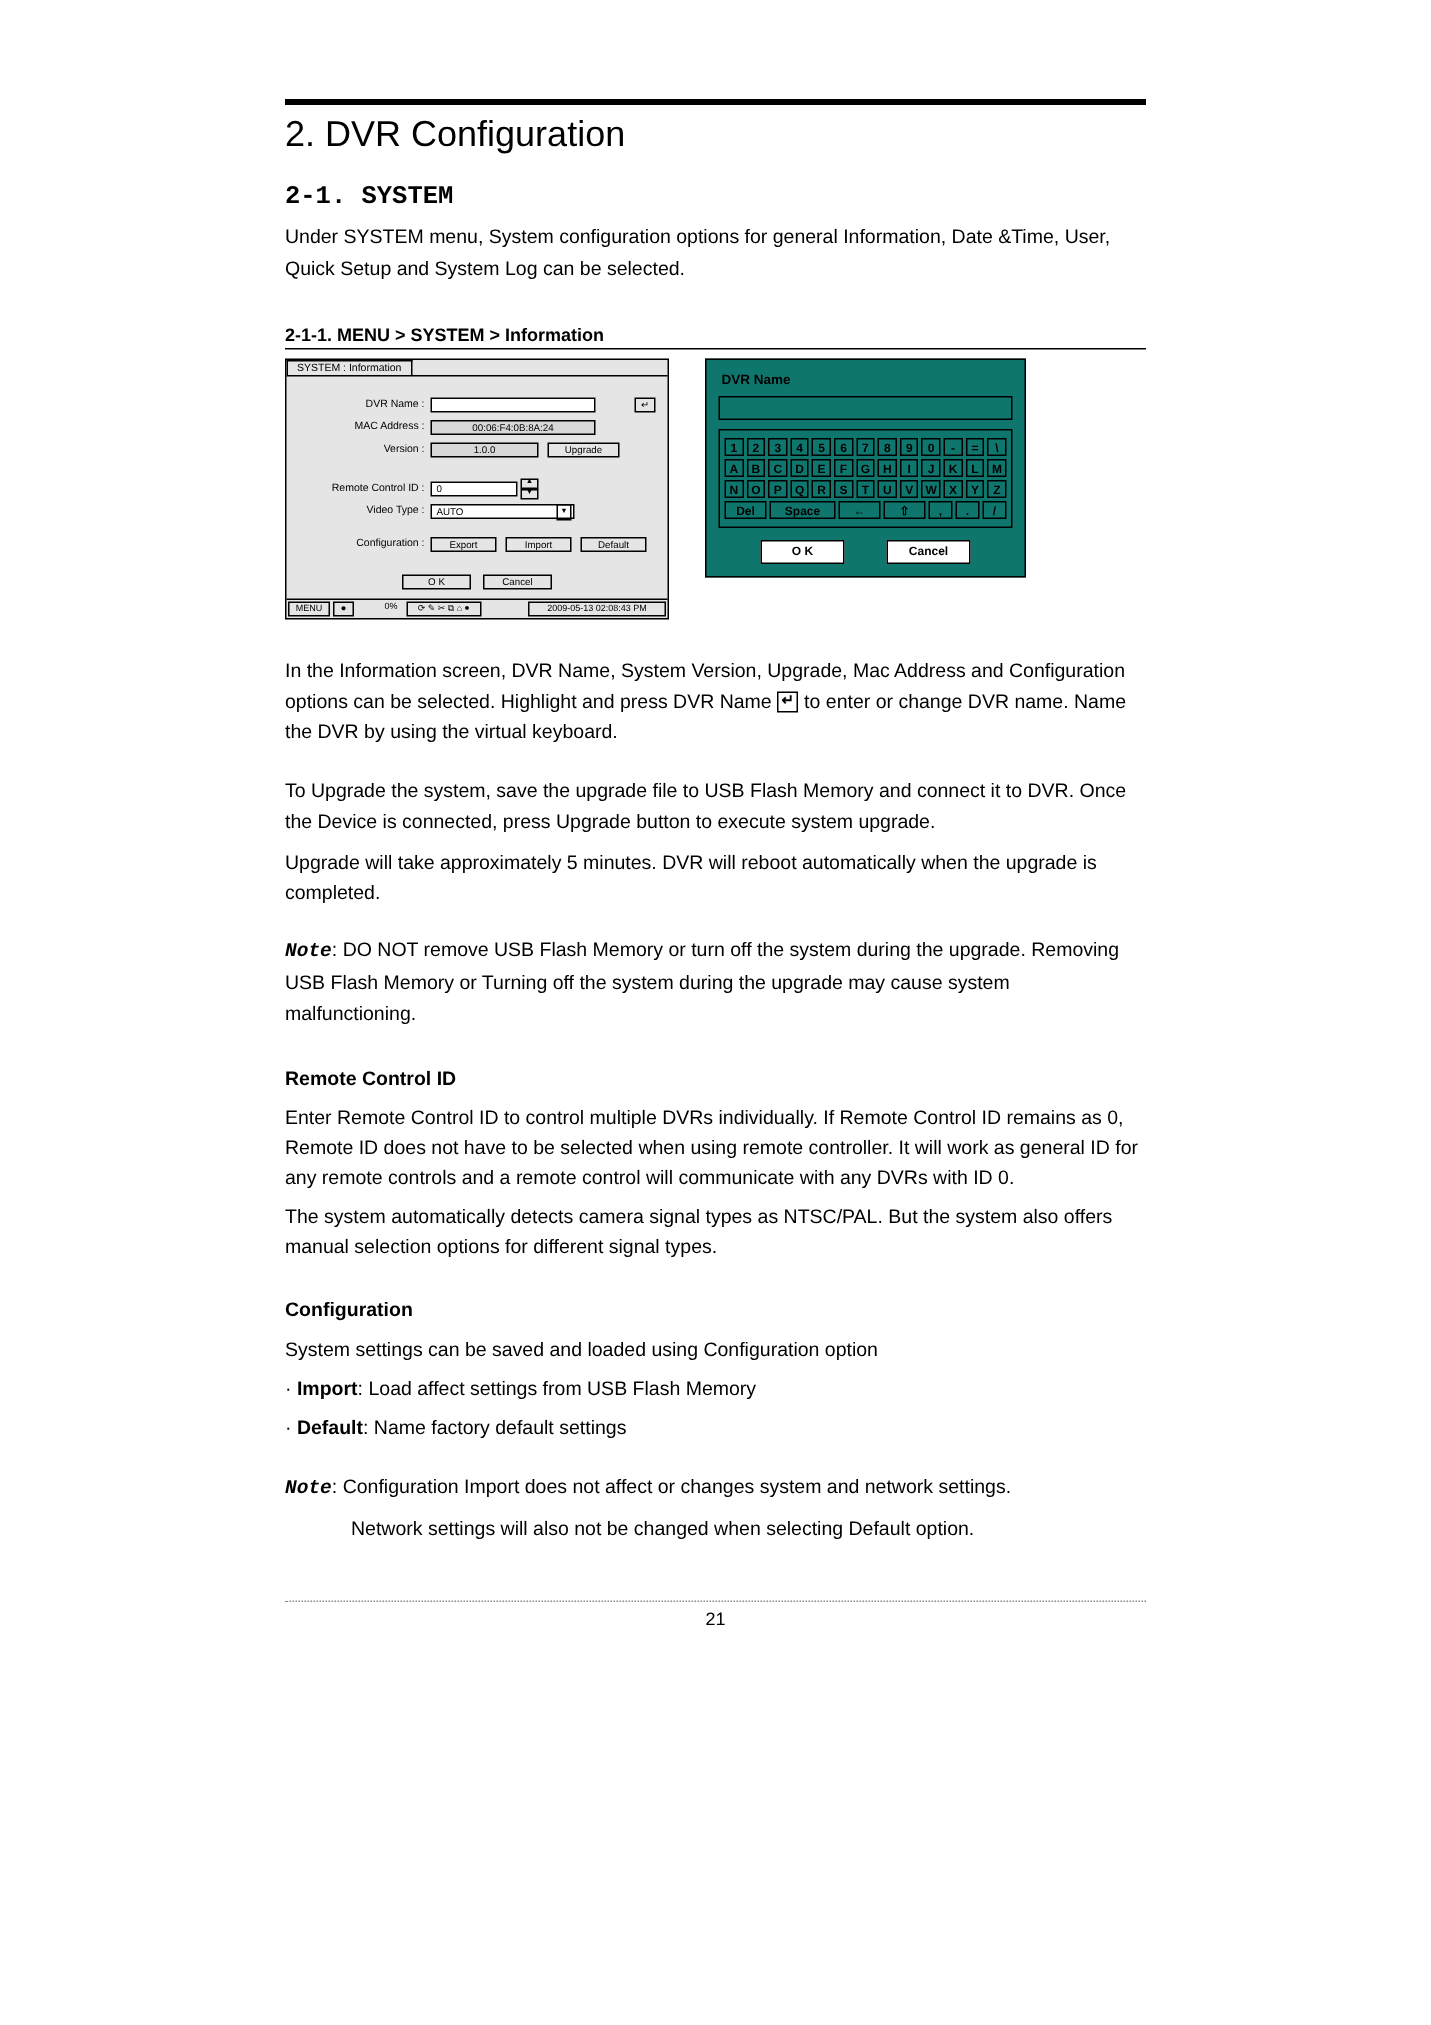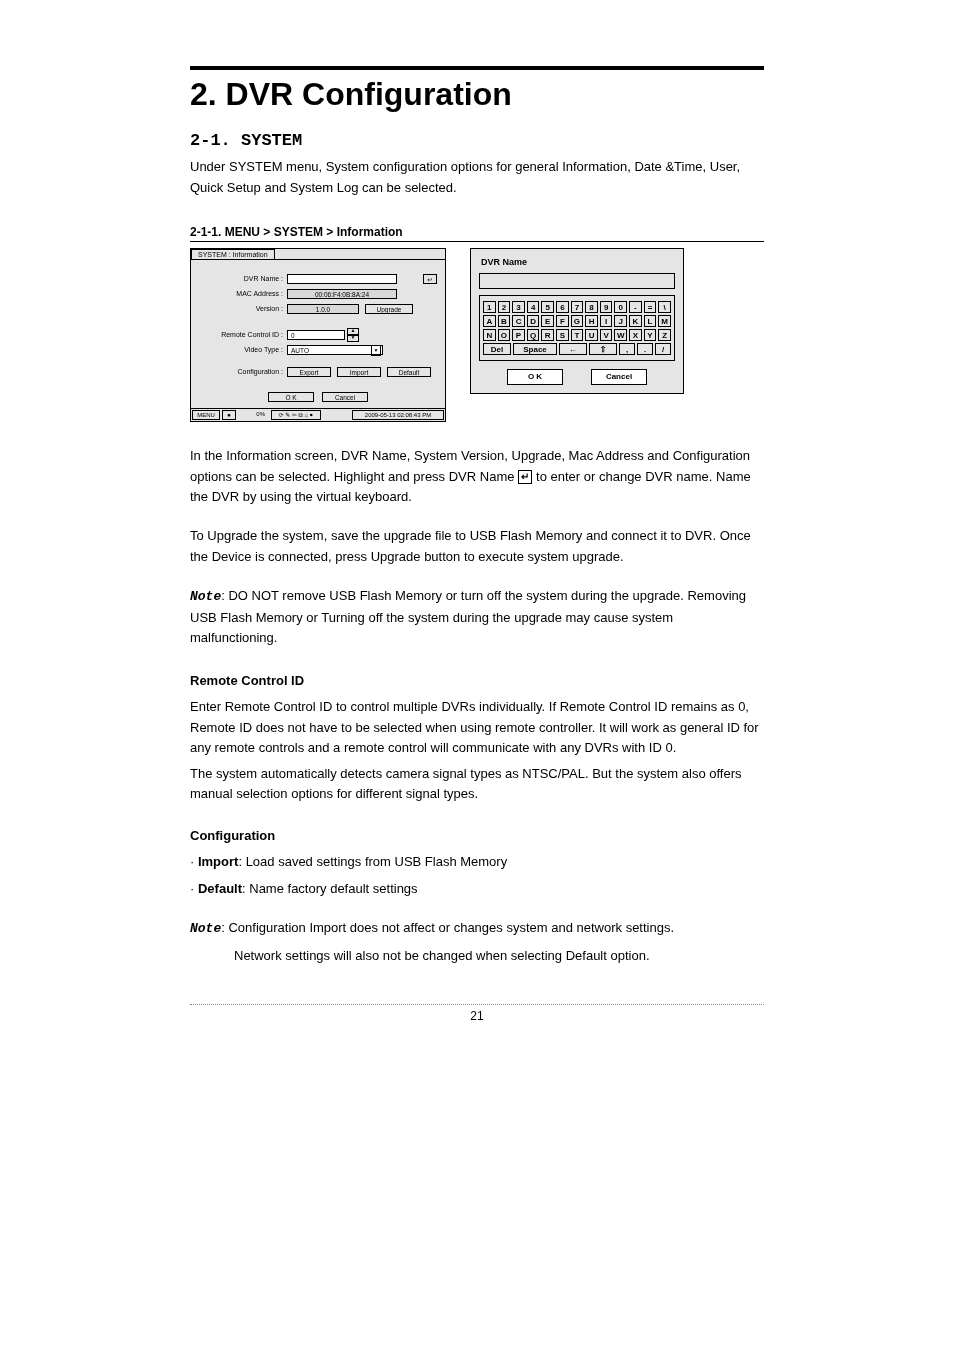--- a/index.html
+++ b/index.html
@@ -1,19 +1,19 @@
 <!DOCTYPE html>
 <html><head>
 <meta charset="utf-8">
 <style>
   html,body{margin:0;padding:0}
   body{font-family:Verdana,Geneva,sans-serif;font-size:13px;color:#000;width:954px}
   .page{box-sizing:border-box;width:954px;padding:66px 190px 40px 190px}
   hr.thick{border:none;border-top:4px solid #000;margin:0 0 6px 0}
-  h1{font-family:Arial,Verdana,sans-serif;font-size:32px;font-weight:bold;margin:0 0 18px 0}
+  h1{font-family:Arial,Verdana,sans-serif;font-size:24px;font-weight:normal;margin:0 0 18px 0}
   h2{font-family:Liberation Mono, monospace;font-size:17px;font-weight:bold;margin:0 0 6px 0}
   p{margin:0 0 6px 0;line-height:1.55}
   .section-intro p{line-height:1.65}
   .sub-h{font-family:Arial,Verdana,sans-serif;font-weight:bold;font-size:12px;margin:26px 0 2px 0}
   .sub-rule{border-top:1.5px solid #000;margin:0 0 6px 0}
   .shots{display:flex;gap:24px;align-items:flex-start;margin-bottom:24px}
   
   .win{font-family:"MS Sans Serif",Arial,sans-serif;font-size:7.5px;color:#000;border:1px solid #000;width:254px;background:#e5e5e5;position:relative}
   .win .title{display:flex;align-items:center}
   .win .tab{background:#e5e5e5;border:1px solid #000;border-bottom:none;padding:1px 6px;font-size:7px}
@@ -21,21 +21,21 @@
   .row{display:flex;align-items:center;margin:3px 0;height:12px}
   .lab{width:84px;text-align:right;padding-right:4px;font-size:7px}
   .fld{border:1px solid #000;background:#fff;height:10px;line-height:10px;font-size:6.5px;text-align:center;box-sizing:border-box}
   .btn{border:1px solid #000;background:#e5e5e5;height:10px;line-height:9px;font-size:6.5px;text-align:center;box-sizing:border-box}
   .spn{display:flex;flex-direction:column;margin-left:2px}
   .spn span{width:10px;height:5px;border:1px solid #000;font-size:5px;line-height:3px;text-align:center}
   .win .okrow{display:flex;justify-content:center;gap:8px;margin:14px 0 2px 0}
   .statusbar{border-top:1px solid #000;display:flex;align-items:center;height:12px;font-size:6px}
   .st{border:1px solid #000;height:10px;line-height:9px;text-align:center;box-sizing:border-box;margin:0 1px}
   
-  .kb{font-family:"MS Sans Serif",Arial,sans-serif;font-size:8px;border:1.5px solid #000;width:214px;box-sizing:border-box;padding:6px;background:#e5e5e5}
+  .kb{font-family:"MS Sans Serif",Arial,sans-serif;font-size:8px;border:1.5px solid #000;width:214px;box-sizing:border-box;padding:6px;background:#0f766e}
   .kb .kb-title{font-weight:bold;font-size:9px;margin:2px 0 6px 4px}
   .kb .kb-input{border:1px solid #000;height:14px;margin:0 2px 6px 2px}
   .kb-keys{border:1px solid #000;padding:3px;margin:0 2px}
   .kr{display:flex;gap:2px;margin:2px 0}
   .key{border:1px solid #000;height:12px;line-height:11px;font-size:8px;text-align:center;font-weight:bold;box-sizing:border-box}
   .k1{flex:1}
   .kDel{width:28px}
   .kSpace{flex:3}
   .kBack{width:28px}
   .kShift{width:28px}
@@ -195,32 +195,34 @@
         <div class="okbtn">Cancel</div>
       </div>
     </div>
   </div>
 
   <p class="para">
     <span>In the Information screen, DVR Name, System Version, Upgrade, Mac Address and Configuration options can be selected. Highlight and press DVR Name </span><span class="enter-icon">↵</span><span> to enter or change DVR name. Name the DVR by using the virtual keyboard.</span>
   </p>
 
   <p class="para">To Upgrade the system, save the upgrade file to USB Flash Memory and connect it to DVR. Once the Device is connected, press Upgrade button to execute system upgrade.</p>
+  <p>Upgrade will take approximately 5 minutes. DVR will reboot automatically when the upgrade is completed.</p>
 
   <p class="para">
     <span class="note">Note</span><span>: DO NOT remove USB Flash Memory or turn off the system during the upgrade. Removing USB Flash Memory or Turning off the system during the upgrade may cause system malfunctioning.</span>
   </p>
 
   <p class="sect-h">Remote Control ID</p>
   <p>Enter Remote Control ID to control multiple DVRs individually. If Remote Control ID remains as 0, Remote ID does not have to be selected when using remote controller. It will work as general ID for any remote controls and a remote control will communicate with any DVRs with ID 0.</p>
 
   <p>The system automatically detects camera signal types as NTSC/PAL. But the system also offers manual selection options for different signal types.</p>
 
   <p class="sect-h">Configuration</p>
-  <p class="bul">· <span class="strong">Import</span><span>: Load saved settings from USB Flash Memory</span></p>
+  <p>System settings can be saved and loaded using Configuration option</p>
+  <p class="bul">· <span class="strong">Import</span><span>: Load affect settings from USB Flash Memory</span></p>
   <p class="bul">· <span class="strong">Default</span><span>: Name factory default settings</span></p>
 
   <p class="para">
     <span class="note">Note</span><span>: Configuration Import does not affect or changes system and network settings.</span>
   </p>
   <p class="indent">Network settings will also not be changed when selecting Default option.</p>
 
   <hr class="dots">
   <div class="pg">21</div>
 </div>

